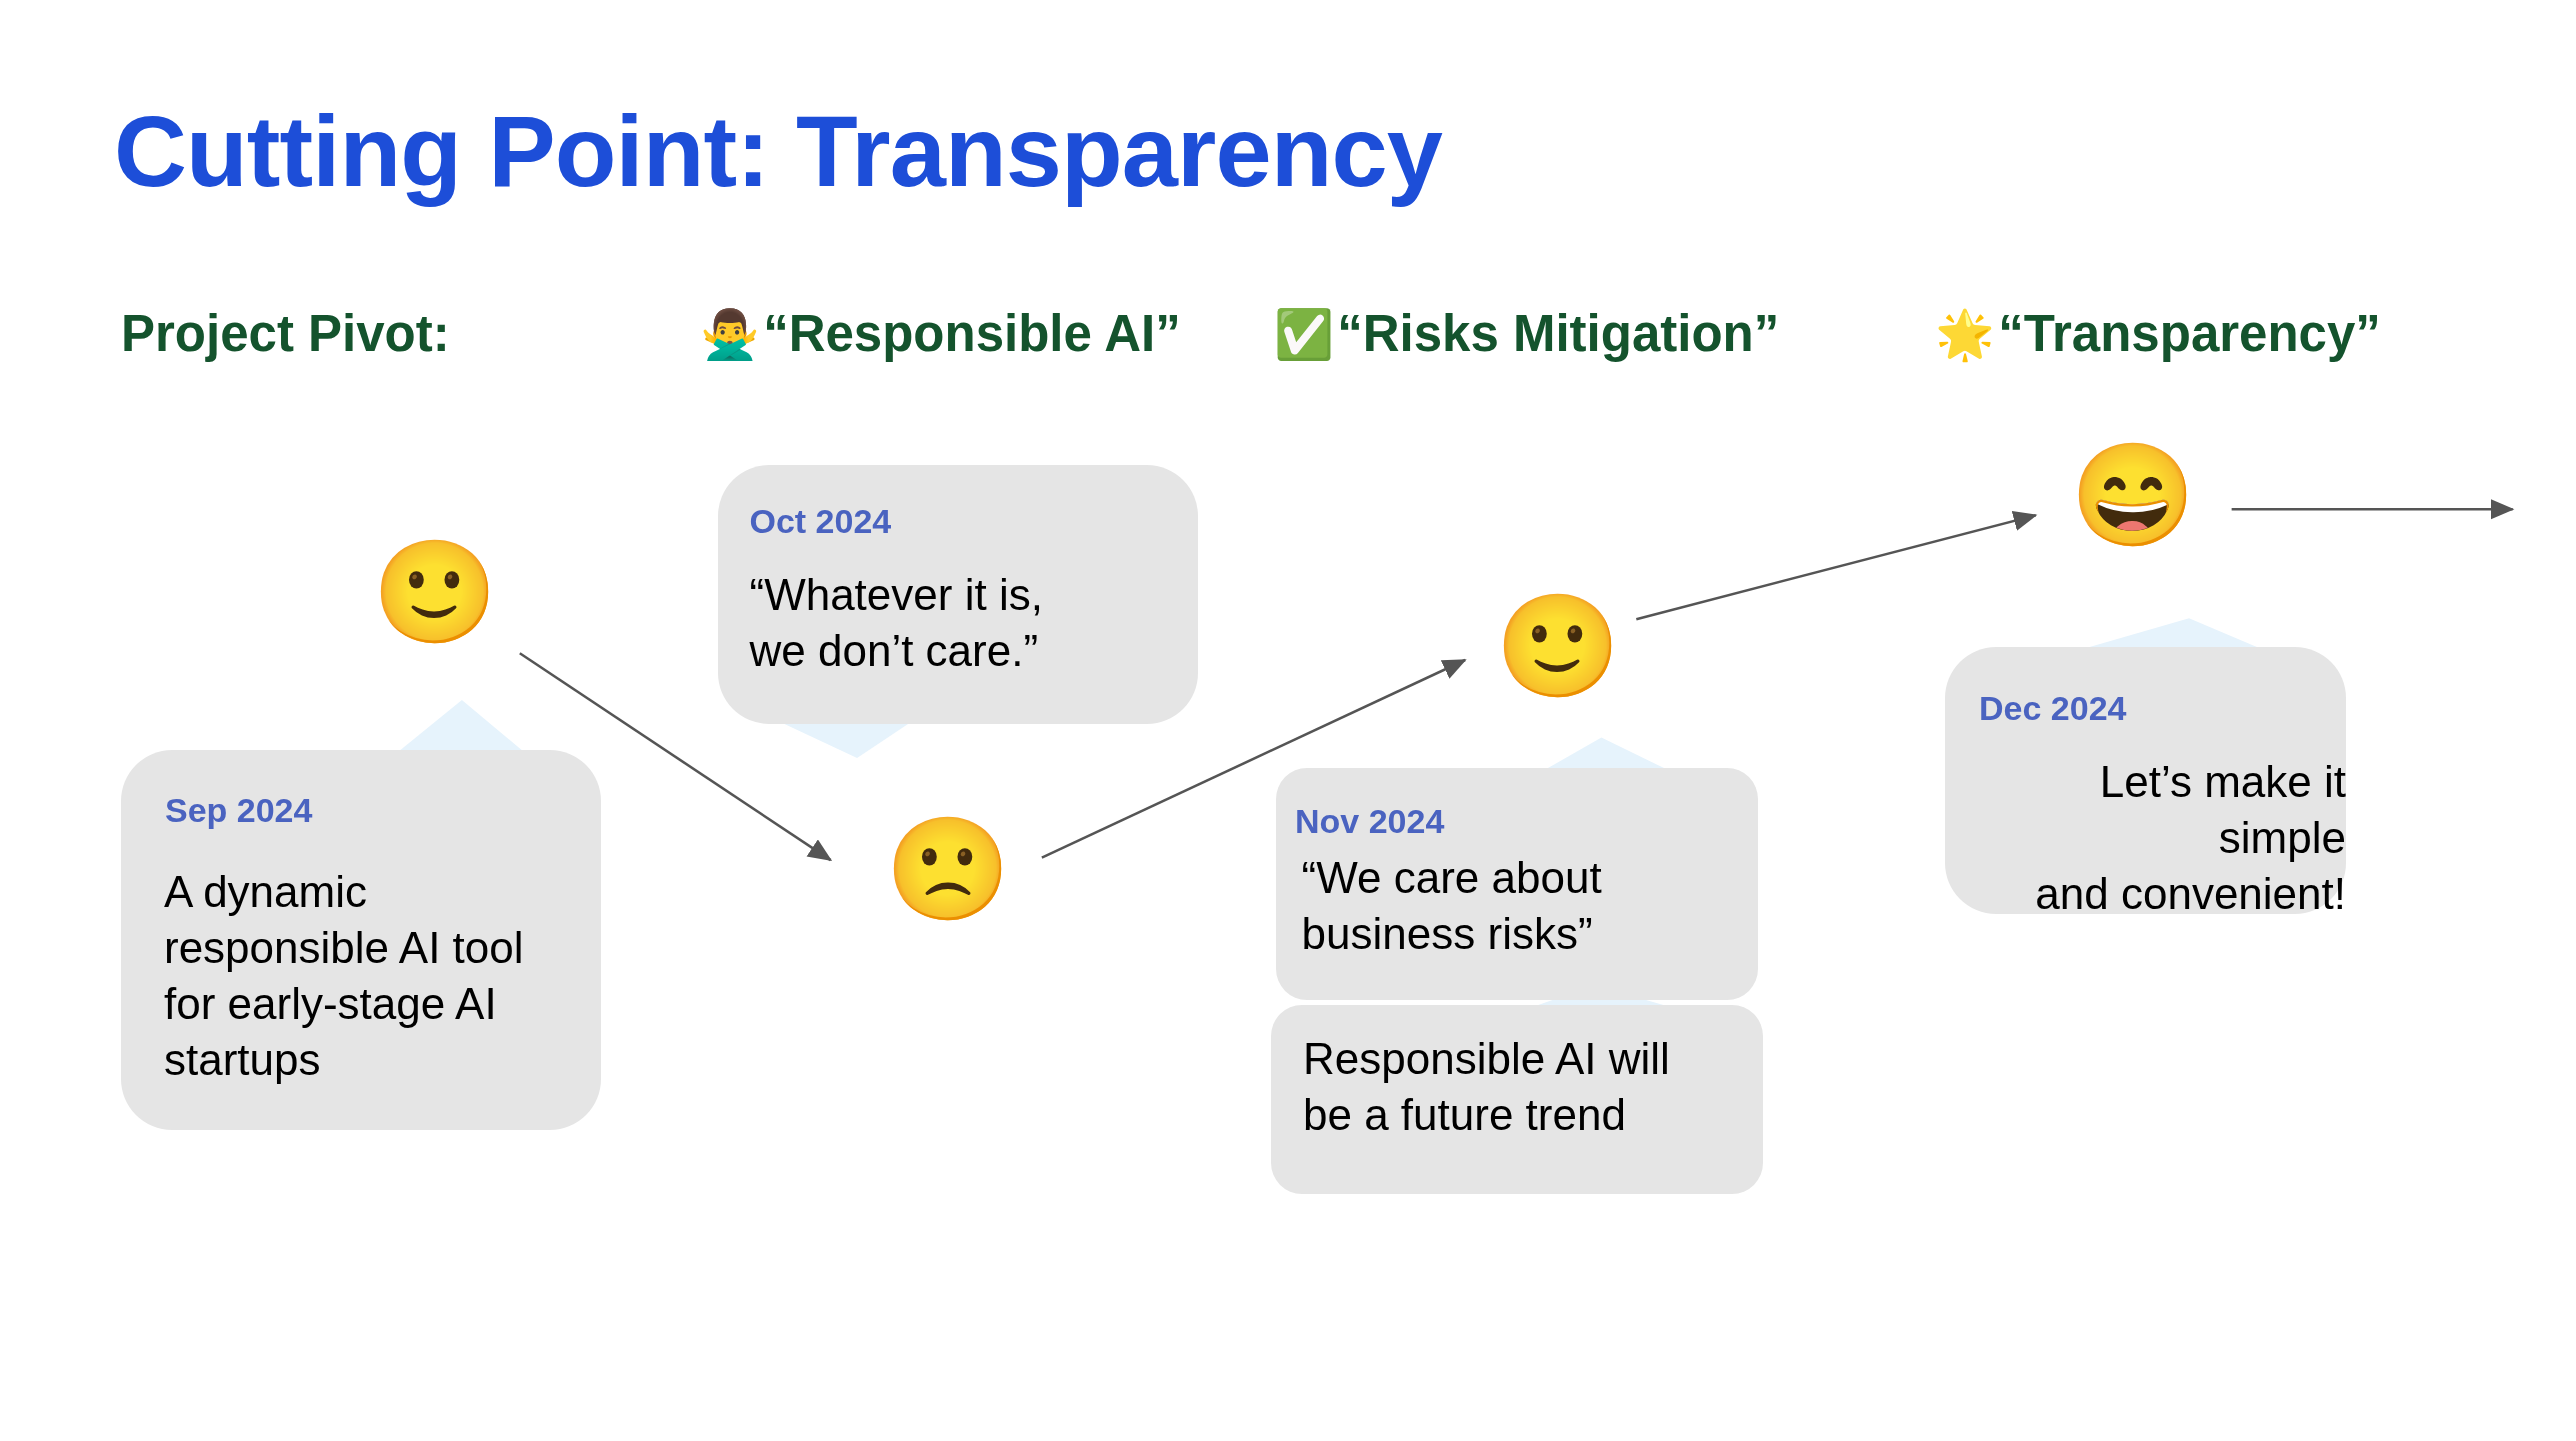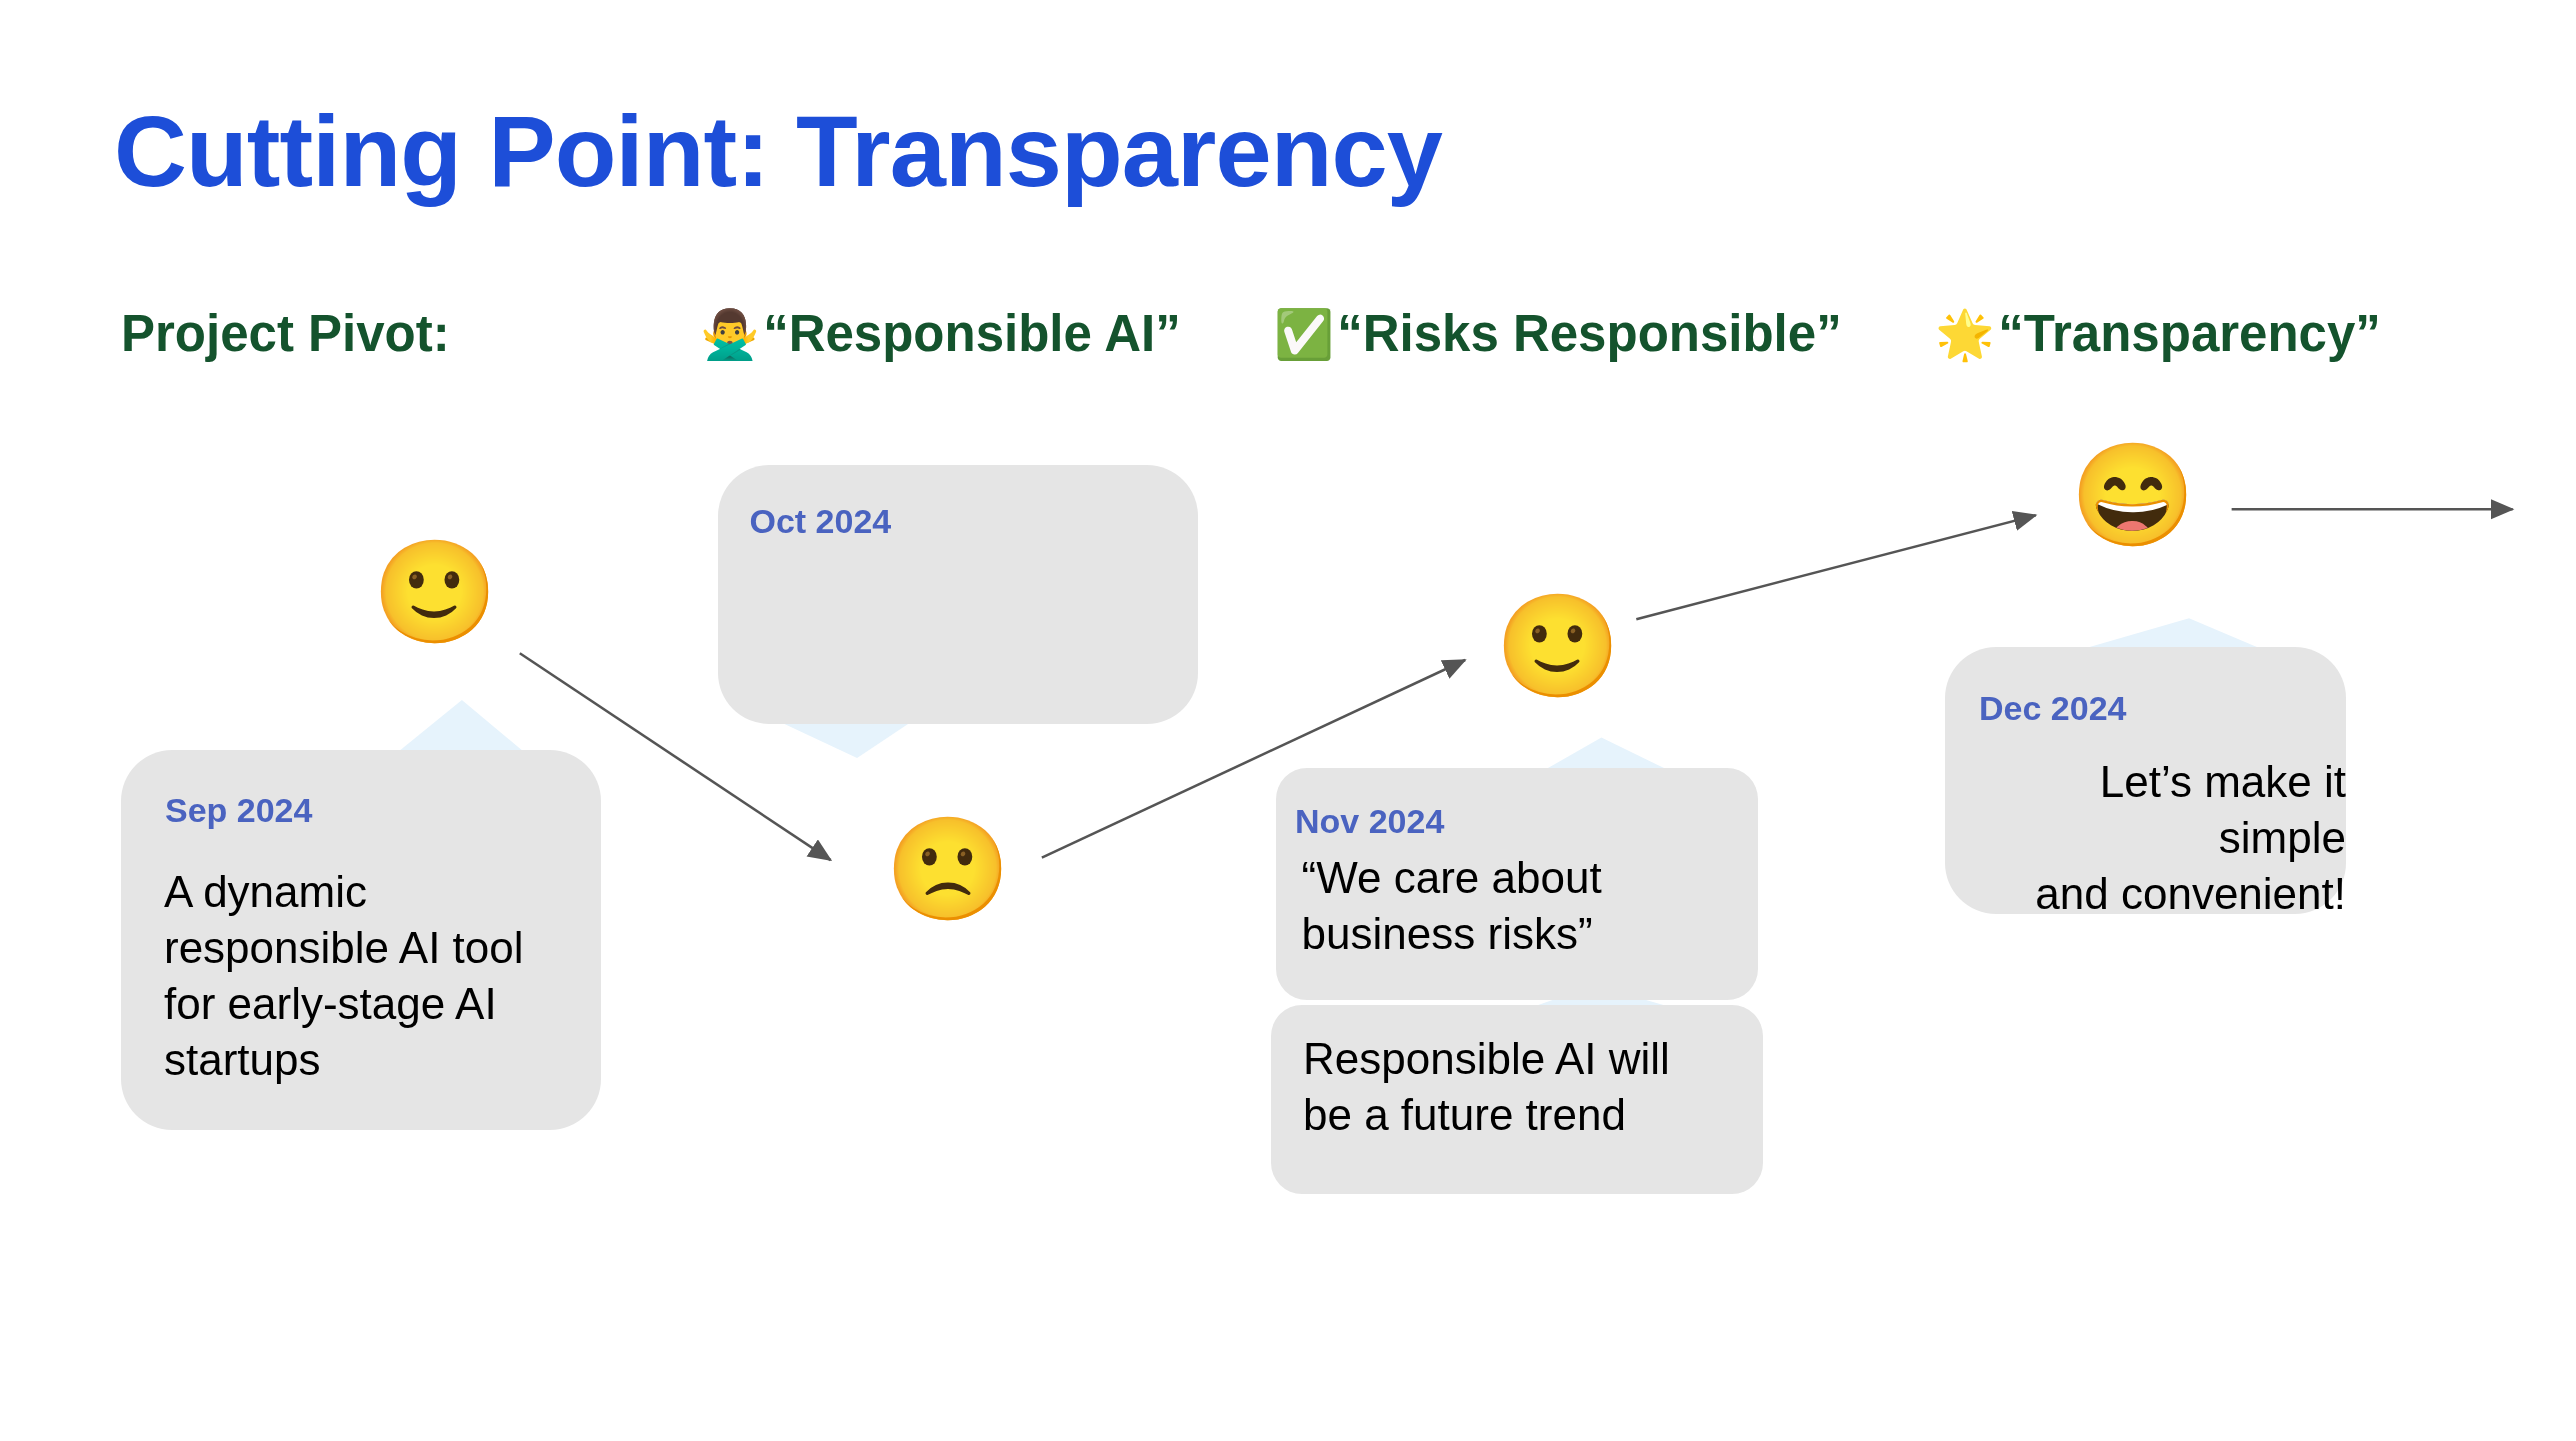--- a/index.html
+++ b/index.html
@@ -17,21 +17,21 @@
 </head>
 <body>
 
 <div class="title">Cutting Point: Transparency</div>
 
 <div class="pivot" style="left:121px;">Project Pivot:</div>
 <div class="pivot" style="left:700px;">
   <span class="emo">🙅‍♂️</span><span>“Responsible AI”</span>
 </div>
 <div class="pivot" style="left:1274px;">
-  <span class="emo">✅</span><span>“Risks Responsible”</span>
+  <span class="emo">✅</span><span>“Risks Mitigation”</span>
 </div>
 <div class="pivot" style="left:1935px;">
   <span class="emo">🌟</span><span>“Transparency”</span>
 </div>
 
 <svg class="overlay" width="2576" height="1441" viewBox="0 0 3024 1692">
   <defs>
     <marker id="ah" markerWidth="12" markerHeight="10" refX="10" refY="5" orient="auto" markerUnits="userSpaceOnUse">
       <path d="M0,0 L30,15 L0,30 z" fill="#555555" transform="scale(0.4)"></path>
     </marker>
@@ -56,20 +56,22 @@
   <div class="date" style="left:44px; top:43px;">Sep 2024</div>
   <div class="body-text" style="left:43px; top:114px;">A dynamic
 responsible AI tool
 for early-stage AI
 startups</div>
 </div>
 <div class="face" style="left:372px; top:542px;">🙂</div>
 
 <div class="bubble" style="left:718px; top:465px; width:480px; height:259px;">
   <div class="date" style="left:31.5px; top:39px;">Oct 2024</div>
+  <div class="body-text" style="left:31.5px; top:102px;">“Whatever it is,
+we don’t care.”</div>
 </div>
 <div class="face" style="left:885px; top:819px;">🙁</div>
 
 <div class="bubble sm" style="left:1276px; top:768px; width:482px; height:232px;">
   <div class="date" style="left:19px; top:36px;">Nov 2024</div>
   <div class="body-text" style="left:25.6px; top:82px;">“We care about
 business risks”</div>
 </div>
 <div class="bubble sm" style="left:1271px; top:1005px; width:492px; height:189px;">
   <div class="body-text" style="left:32px; top:25.6px;">Responsible AI will

